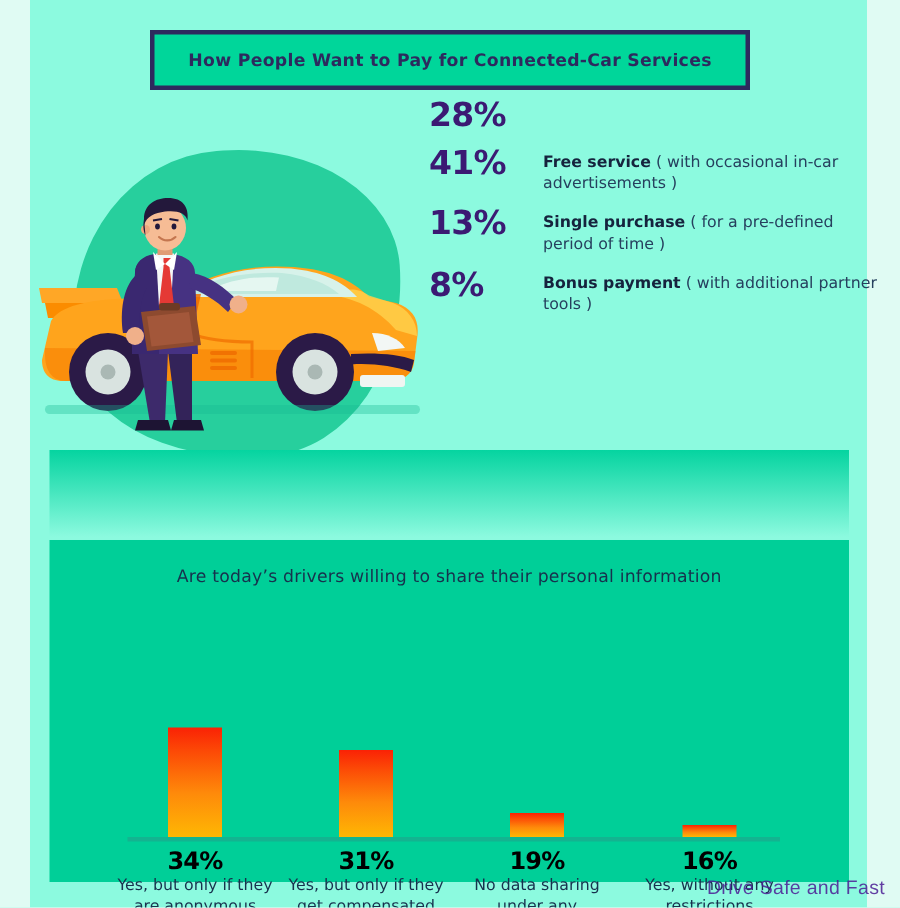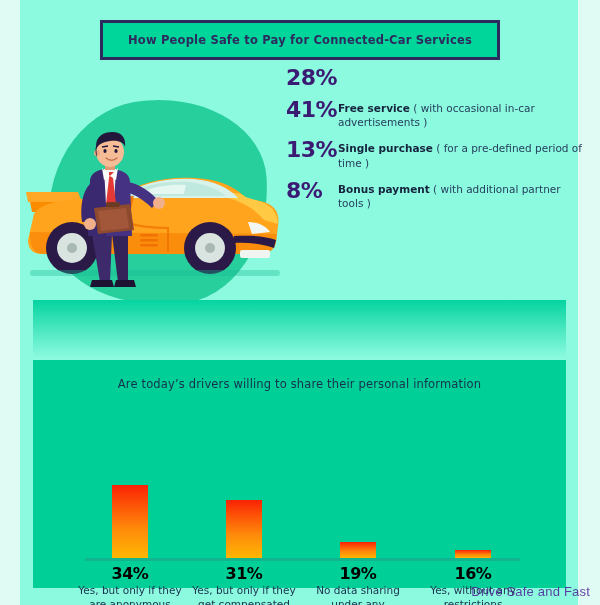--- a/index.html
+++ b/index.html
@@ -39,21 +39,21 @@
     background:#27cf9d;
     border-radius:48% 52% 44% 56% / 58% 42% 60% 40%;
     transform:rotate(-4deg);
   }
 
   
   .stats{
     position:absolute; left:286px; top:66px; width:300px;
   }
   .stat-row{
-    display:flex; align-items:flex-start; margin-bottom:9px;
+    display:flex; align-items:flex-start; margin-bottom:9px;gap:24px;
   }
   .stat-pct{
     flex:0 0 52px;
     font-size:22px; font-weight:bold; color:#3b1a73;
     line-height:1.05; letter-spacing:-.5px;
   }
   .stat-text{
     flex:1; font-size:10.5px; line-height:1.35; color:#1a2b4a; padding-top:3px;
   }
   .stat-text b{ color:#15233d; font-weight:bold; }
@@ -113,21 +113,21 @@
   .illus{ position:absolute; left:20px; top:130px; }
 </style>
 </head>
 <body>
 
 <div id="page">
 
   <div class="canvas-bg"></div>
 
   <div class="title-box">
-    <span>How People Safe to Pay for Connected-Car Services</span>
+    <span>How People Want to Pay for Connected-Car Services</span>
   </div>
 
   <div class="blob"></div>
 
   <div class="illus">
     <svg width="270" height="180" viewBox="0 0 270 180">
 
       <g>
 
         <path d="M6 62 L58 62 L62 72 L8 72 Z" fill="#ffa726"></path>

